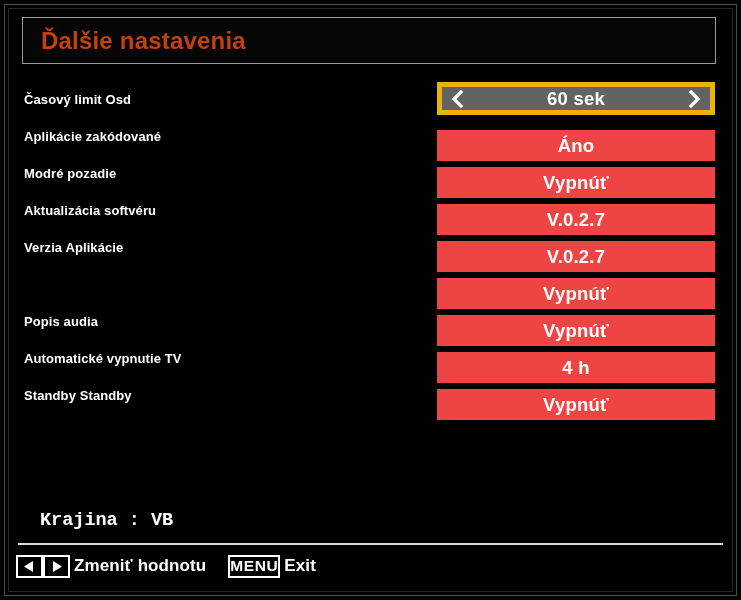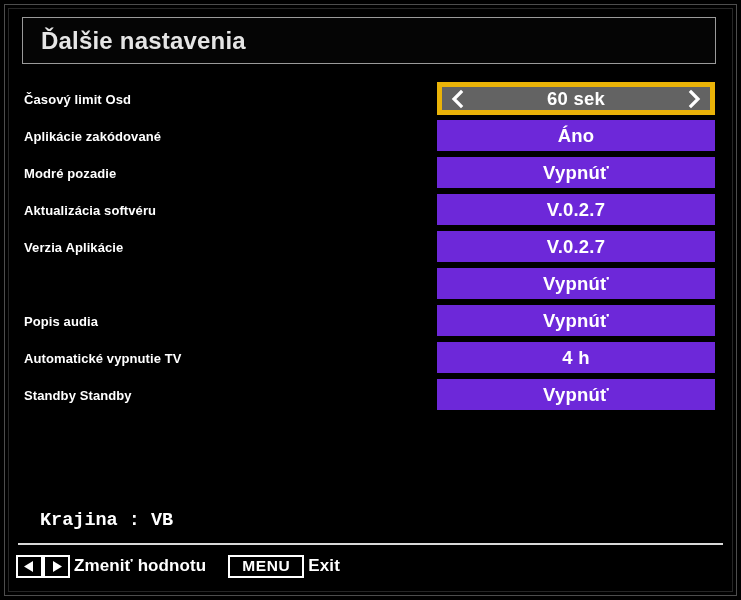--- a/index.html
+++ b/index.html
@@ -49,21 +49,21 @@
     height: 47px;
     border: 1px solid #9a9a9a;
     box-sizing: border-box;
     background: #050505;
   }
   .title-text {
     position: absolute;
     left: 18px;
     top: 50%;
     transform: translateY(-50%);
-    color: #e5e5e5;
+    color: #c2410c;
     font-size: 24px;
     font-weight: bold;
     letter-spacing: 0.2px;
     white-space: nowrap;
   }
 
   
   .rows {
     position: absolute;
     left: 0;
@@ -82,24 +82,24 @@
     transform: translateY(-50%);
     color: #ffffff;
     font-size: 13px;
     font-weight: bold;
     white-space: nowrap;
     letter-spacing: 0.1px;
   }
   .row-value {
     position: absolute;
     left: 437px;
-    top: 3px;
+    top: 13px;
     width: 278px;
     height: 31px;
-    background: #6d28d9;
+    background: #ef4444;
     box-sizing: border-box;
     display: flex;
     align-items: center;
     justify-content: center;
   }
   .row.selected .row-value {
     border: 5px solid #eab308;
     background: #636363;
     height: 33px;
     top: 2px;
@@ -155,21 +155,21 @@
     display: flex;
     align-items: center;
   }
   .keycap {
     border: 2px solid #ffffff;
     box-sizing: border-box;
     height: 23px;
     display: inline-flex;
     align-items: center;
     justify-content: center;
-    padding: 0 12px;
+    padding: 0 0;
     background: #000;
   }
   .keycap.arrow { width: 27px; padding: 0; }
   .keycap.arrow + .keycap.arrow { border-left-width: 2px; }
   .tri svg { display: block; }
   .hint-text {
     color: #ffffff;
     font-size: 17px;
     font-weight: bold;
     white-space: nowrap;

